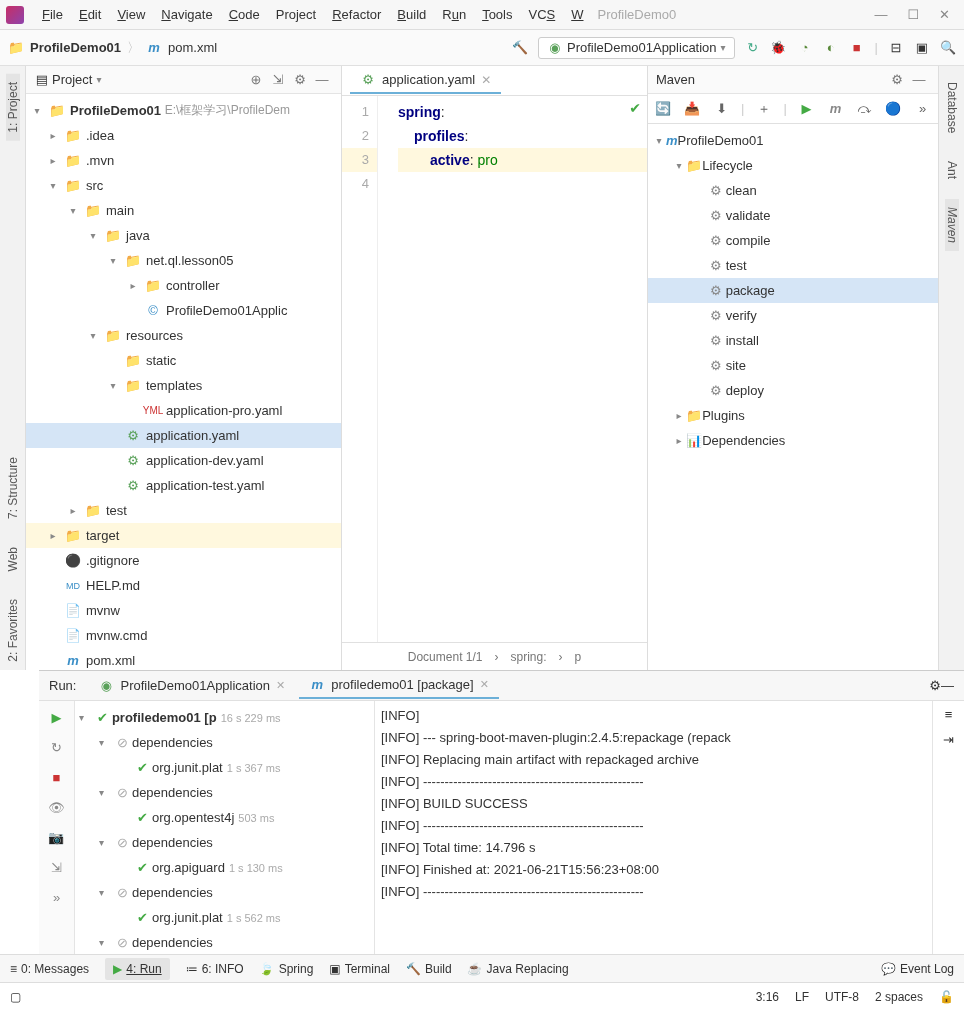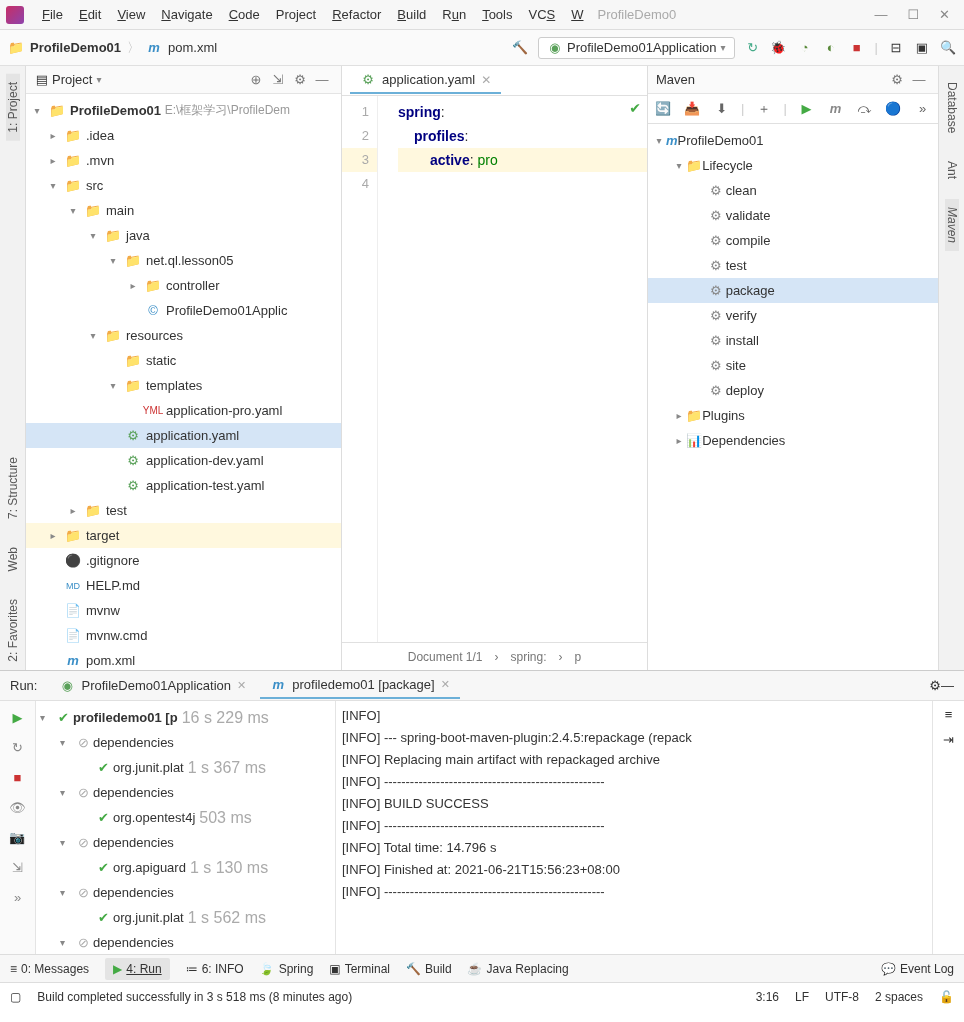--- a/index.html
+++ b/index.html
@@ -51,34 +51,34 @@
 .check { position: absolute; top: 4px; right: 6px; color: #4a4; font-size: 14px; }
 .editor-status { height: 28px; border-top: 1px solid #e0e0e0; display: flex; align-items: center; justify-content: center; gap: 12px; color: #777; font-size: 12px; }
 .maven-panel { width: 290px; display: flex; flex-direction: column; }
 .maven-toolbar { height: 30px; display: flex; align-items: center; padding: 0 6px; gap: 10px; border-bottom: 1px solid #e0e0e0; }
 .maven-toolbar .micon { width: 20px; height: 20px; display: inline-flex; align-items: center; justify-content: center; color: #666; cursor: pointer; }
 .mtree { flex: 1; overflow: auto; padding: 4px 0; }
 .mrow { display: flex; align-items: center; height: 25px; cursor: pointer; }
 .mrow.selected { background: #d5e5f6; }
 .mrow .chev { width: 14px; font-size: 10px; color: #888; text-align: center; }
 .mrow .gicon { color: #888; margin: 0 4px; }
-.run-panel { height: 284px; border-top: 1px solid #ccc; display: flex; flex-direction: column; }
+.run-panel { height: 284px; border-top: 1px solid #ccc; display: flex; flex-direction: column; margin-left: 39px; }
 .run-header { height: 30px; display: flex; align-items: center; padding: 0 10px; border-bottom: 1px solid #e0e0e0; background: #f7f7f7; }
 .run-tabs { display: flex; gap: 4px; margin-left: 12px; }
 .run-tab { display: flex; align-items: center; gap: 6px; padding: 4px 10px; }
 .run-tab.active { border-bottom: 2px solid #6cb0d8; }
 .run-body { flex: 1; display: flex; overflow: hidden; }
 .run-left { width: 36px; background: #fafafa; border-right: 1px solid #e4e4e4; display: flex; flex-direction: column; align-items: center; padding-top: 6px; gap: 10px; }
 .run-left .ricon { width: 20px; height: 20px; display: flex; align-items: center; justify-content: center; color: #888; cursor: pointer; }
 .run-tree { width: 300px; border-right: 1px solid #e4e4e4; overflow: auto; padding: 4px 0; }
 .rtrow { display: flex; align-items: center; height: 25px; padding-left: 4px; white-space: nowrap; }
 .rtrow .chev { width: 14px; font-size: 10px; color: #888; }
 .rtrow .gtick { color: #4a4; margin: 0 4px; }
 .rtrow .gskip { color: #aaa; margin: 0 4px; }
-.rtrow .time { color: #aaa; font-size: 16px; margin-left: 4px; text-align: center; }
+.rtrow .time { color: #aaa; font-size: 11px; margin-left: 4px; text-align: center; }
 .console { flex: 1; font-family: Consolas, monospace; font-size: 13px; padding: 4px 6px; overflow: auto; white-space: nowrap; }
 .console div { height: 22px; line-height: 22px; }
 .run-right { width: 32px; border-left: 1px solid #e4e4e4; display: flex; flex-direction: column; align-items: center; padding-top: 6px; gap: 10px; }
 .bottom-bar { height: 28px; border-top: 1px solid #ddd; background: #f7f7f7; display: flex; align-items: center; padding: 0 10px; gap: 16px; font-size: 12px; }
 .bottom-bar .btab { display: flex; align-items: center; gap: 4px; cursor: pointer; }
 .bottom-bar .btab.active { background: #e4e4e4; padding: 4px 8px; border-radius: 2px; }
 .bottom-bar .right { margin-left: auto; }
 .status-bar { height: 28px; border-top: 1px solid #ddd; display: flex; align-items: center; padding: 0 10px; font-size: 12px; gap: 16px; }
 .status-bar .right { margin-left: auto; display: flex; gap: 16px; }
 </style>
@@ -487,21 +487,20 @@
   <span class="btab">≔ <span>6: INFO</span></span>
   <span class="btab">🍃 <span>Spring</span></span>
   <span class="btab">▣ <span>Terminal</span></span>
   <span class="btab">🔨 <span>Build</span></span>
   <span class="btab">☕ <span>Java Replacing</span></span>
   <span class="right btab">💬 <span>Event Log</span></span>
 </div>
 
 <div class="status-bar">
   <span>▢</span>
-  <span>Build completed successfully in 3 s 518 ms (8 minutes ago)</span>
   <div class="right">
     <span>3:16</span>
     <span>LF</span>
     <span>UTF-8</span>
     <span>2 spaces</span>
     <span>🔓</span>
   </div>
 </div>
 
 </body></html>

